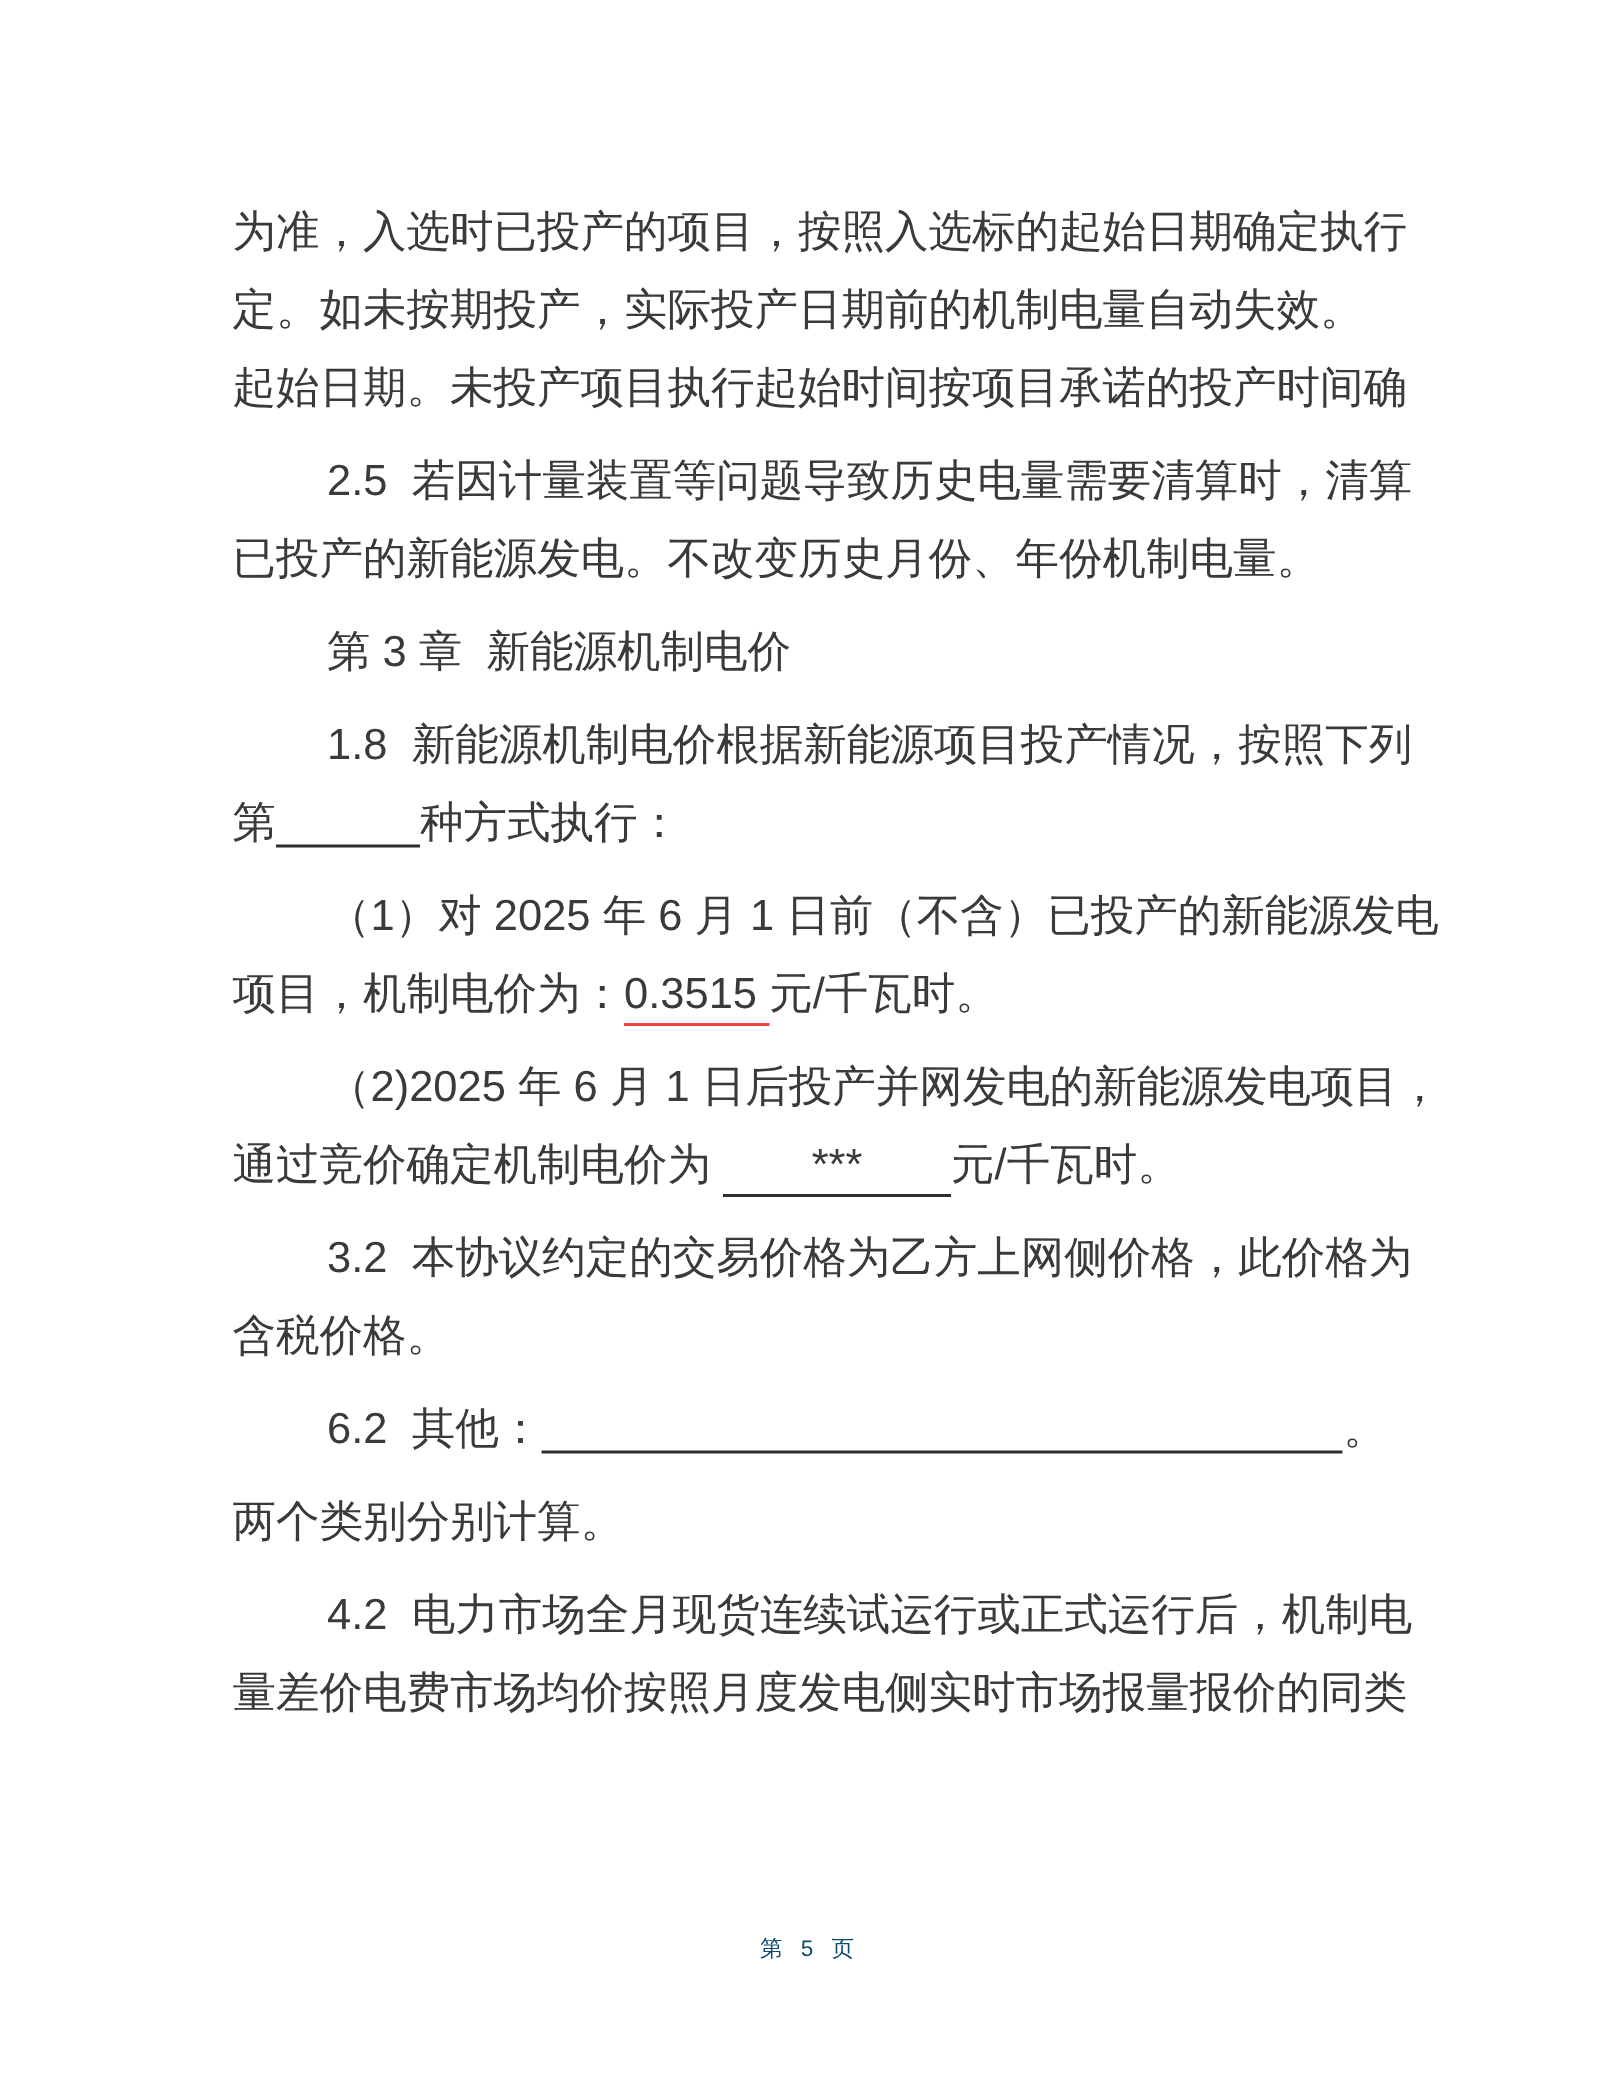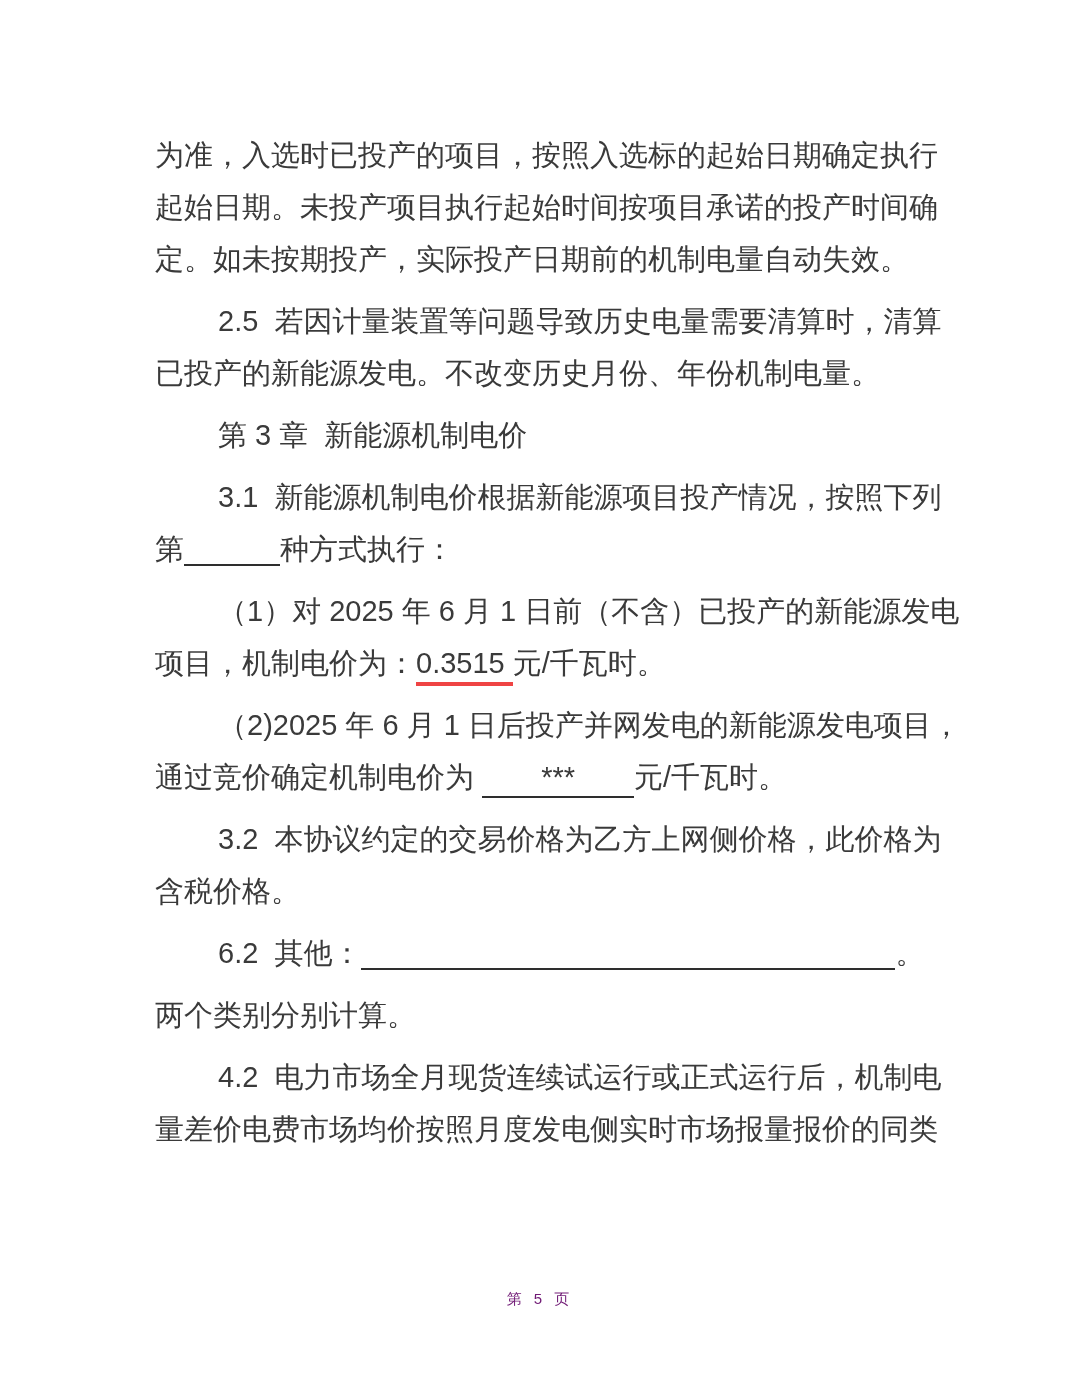--- a/index.html
+++ b/index.html
@@ -29,21 +29,21 @@
   .line {
     height: 52px;
     line-height: 52px;
     white-space: pre;
   }
   .line.indent {
     padding-left: 63px;
   }
   
   .u {
-    border-bottom: 4px solid #ef4444;
+    border-bottom: 2px solid #ef4444;
     padding-bottom: 3px;
   }
   
   .u.fixedw {
     display: inline-block;
     border-bottom: 2px solid #2e2e2e;
     padding-bottom: 0;
     text-align: center;
     line-height: 38px;
     height: 38px;
@@ -57,42 +57,42 @@
     vertical-align: -7px;
   }
   .footer {
     position: absolute;
     top: 1290px;
     left: 0;
     width: 100%;
     text-align: center;
     font-size: 15px;
     letter-spacing: 4px;
-    color: #701a75;
+    color: #0c4a6e;
   }
 </style>
 </head>
 <body>
 
 <div class="page">
   <div class="doc-body" id="doc-body">
       <div class="para">
         <div class="line"><span>为准，入选时已投产的项目，按照入选标的起始日期确定执行</span></div>
+        <div class="line"><span>定。如未按期投产，实际投产日期前的机制电量自动失效。</span></div>
         <div class="line"><span>起始日期。未投产项目执行起始时间按项目承诺的投产时间确</span></div>
-        <div class="line"><span>定。如未按期投产，实际投产日期前的机制电量自动失效。</span></div>
       </div>
       <div class="para">
         <div class="line indent"><span>2.5  若因计量装置等问题导致历史电量需要清算时，清算</span></div>
         <div class="line"><span>已投产的新能源发电。不改变历史月份、年份机制电量。</span></div>
       </div>
       <div class="para heading">
         <div class="line indent"><span>第 3 章  新能源机制电价</span></div>
       </div>
       <div class="para">
-        <div class="line indent"><span>3.1  新能源机制电价根据新能源项目投产情况，按照下列</span></div>
+        <div class="line indent"><span>1.8  新能源机制电价根据新能源项目投产情况，按照下列</span></div>
         <div class="line"><span>第</span><span class="blank" style="width: 96px;"></span><span>种方式执行：</span></div>
       </div>
       <div class="para">
         <div class="line indent"><span>（1）对 2025 年 6 月 1 日前（不含）已投产的新能源发电</span></div>
         <div class="line"><span>项目，机制电价为：</span><span class="u">0.3515 </span><span>元/千瓦时。</span></div>
       </div>
       <div class="para">
         <div class="line indent"><span>（2)2025 年 6 月 1 日后投产并网发电的新能源发电项目，</span></div>
         <div class="line"><span>通过竞价确定机制电价为 </span><span class="u fixedw" style="width: 152px;">***</span><span>元/千瓦时。</span></div>
       </div>

